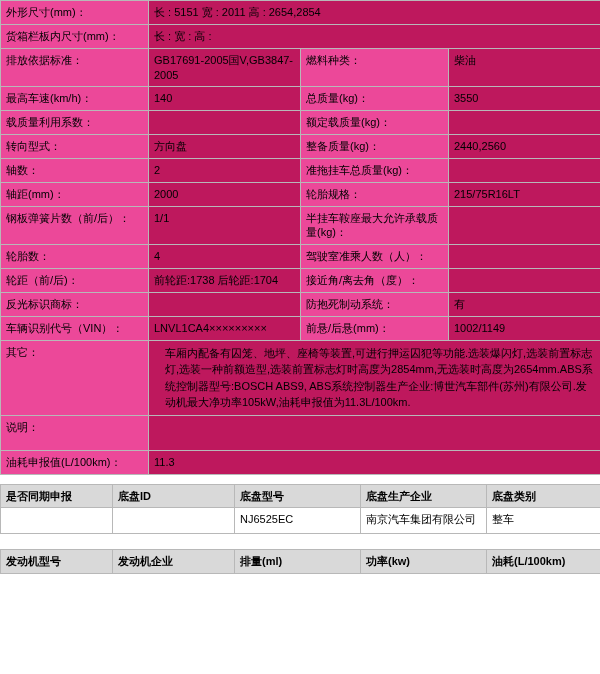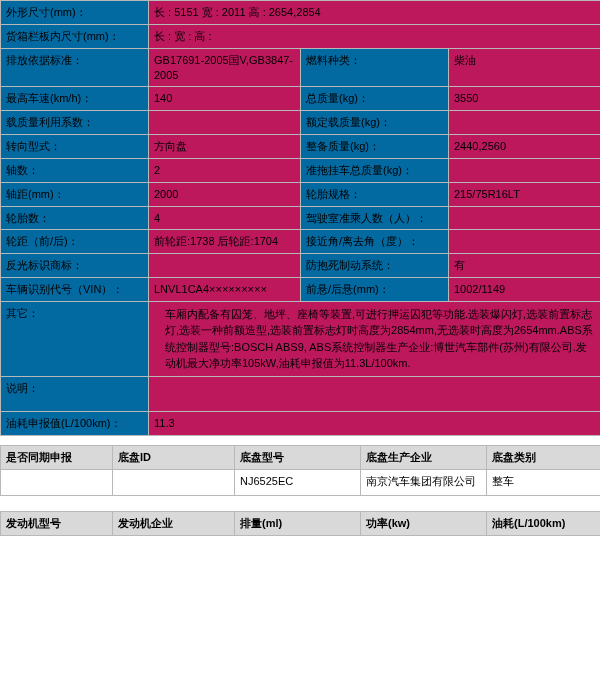--- a/index.html
+++ b/index.html
@@ -27,21 +27,21 @@
     border: 1px solid #b8b8b8;
     padding: 4px 5px;
     vertical-align: top;
     font-weight: normal;
     text-align: left;
     line-height: 1.35;
     word-wrap: break-word;
     overflow-wrap: break-word;
   }
   .lbl {
-    background: #0369a1;
+    background: #ec4899;
     color: #000;
   }
   .val {
     background: #be185d;
     color: #000;
   }
   .hdr td {
     background: #d9d9d9;
     font-weight: bold;
   }
@@ -102,20 +102,26 @@
         <td class="lbl">轴数：</td>
         <td class="val">2</td>
         <td class="lbl">准拖挂车总质量(kg)：</td>
         <td class="val"></td>
       </tr>
       <tr>
         <td class="lbl">轴距(mm)：</td>
         <td class="val">2000</td>
         <td class="lbl">轮胎规格：</td>
         <td class="val">215/75R16LT</td>
+      </tr>
+      <tr>
+        <td class="lbl">钢板弹簧片数（前/后）：</td>
+        <td class="val">1/1</td>
+        <td class="lbl">半挂车鞍座最大允许承载质量(kg)：</td>
+        <td class="val"></td>
       </tr>
       <tr>
         <td class="lbl">轮胎数：</td>
         <td class="val">4</td>
         <td class="lbl">驾驶室准乘人数（人）：</td>
         <td class="val"></td>
       </tr>
       <tr>
         <td class="lbl">轮距（前/后)：</td>
         <td class="val">前轮距:1738 后轮距:1704</td>

